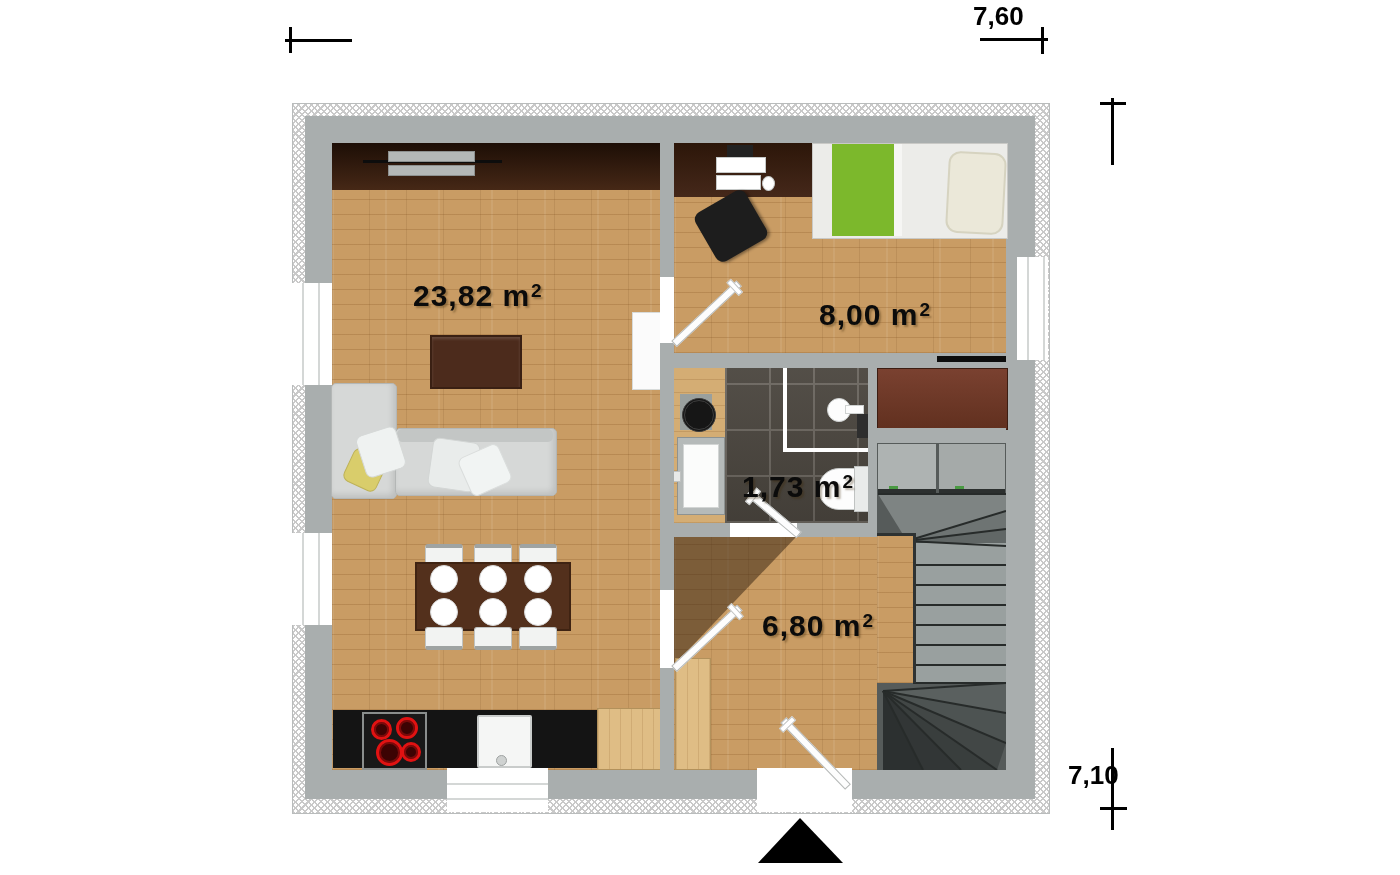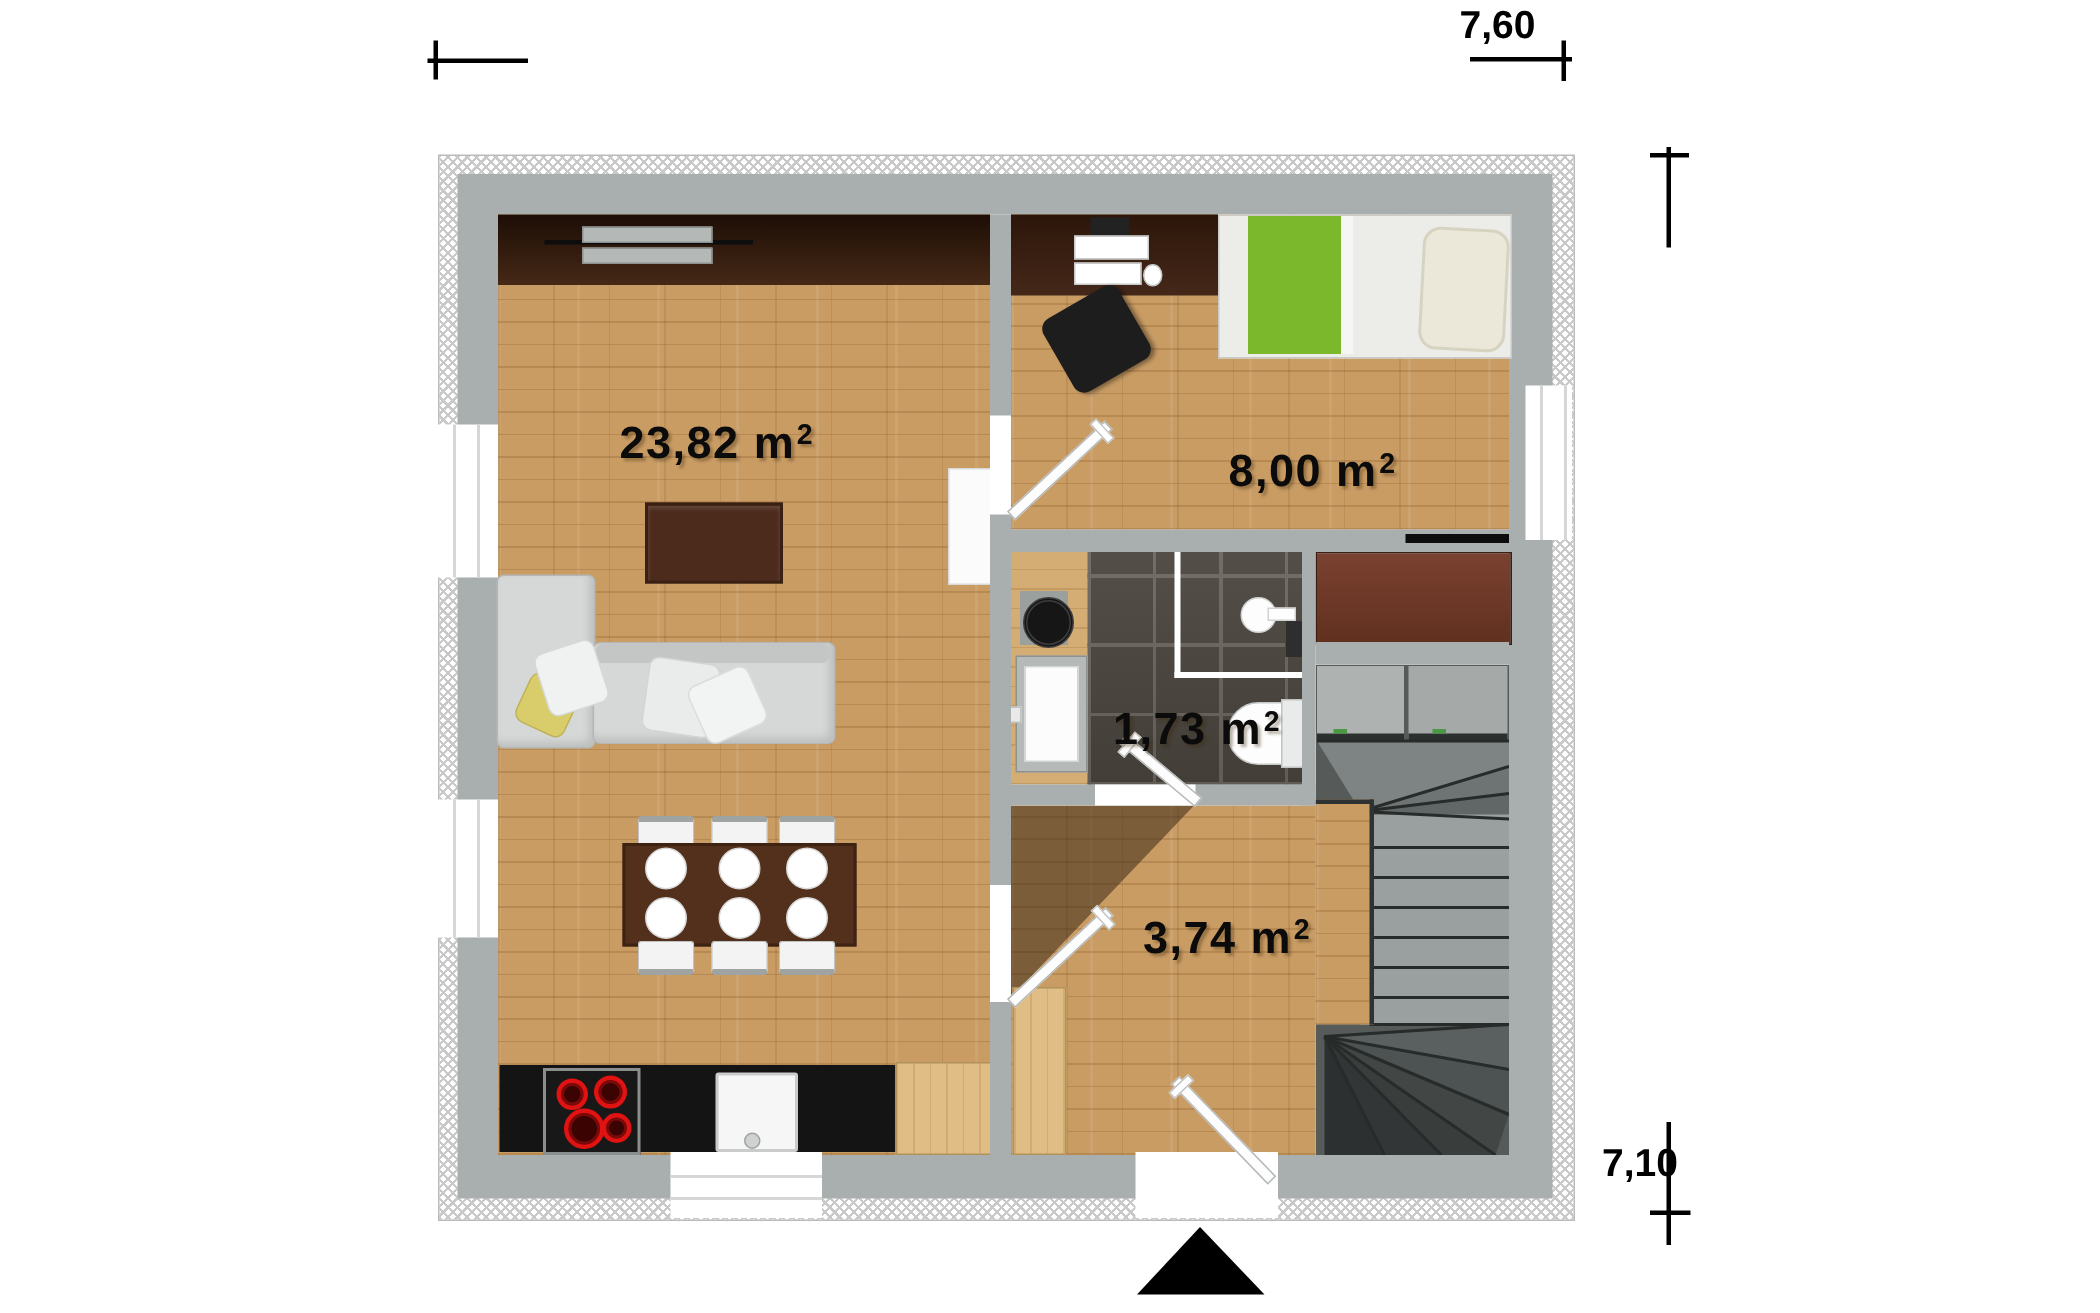--- a/index.html
+++ b/index.html
@@ -241,21 +241,21 @@
   <div class="room-label" style="left:413px;top:278px;">
     <span>23,82</span>&nbsp;<span>m</span><sup>2</sup>
   </div>
   <div class="room-label" style="left:819px;top:277px;margin-top:20px;">
     <span>8,00</span>&nbsp;<span>m</span><sup>2</sup>
   </div>
   <div class="room-label" style="left:742px;top:469px;">
     <span>1,73</span>&nbsp;<span>m</span><sup>2</sup>
   </div>
   <div class="room-label" style="left:762px;top:608px;">
-    <span>3,74</span>&nbsp;<span>m</span><sup>2</sup>
+    <span>6,80</span>&nbsp;<span>m</span><sup>2</sup>
   </div>
 
   <div class="dim-line" style="left:285px;top:39px;width:67px;height:3px;"></div>
   <div class="dim-line" style="left:289px;top:27px;width:3px;height:26px;"></div>
 
   <div class="dim-label" style="left:973px;top:1px;">7,60</div>
   <div class="dim-line" style="left:980px;top:38px;width:68px;height:3px;"></div>
   <div class="dim-line" style="left:1041px;top:27px;width:3px;height:27px;"></div>
 
   <div class="dim-line" style="left:1111px;top:98px;width:3px;height:67px;"></div>

